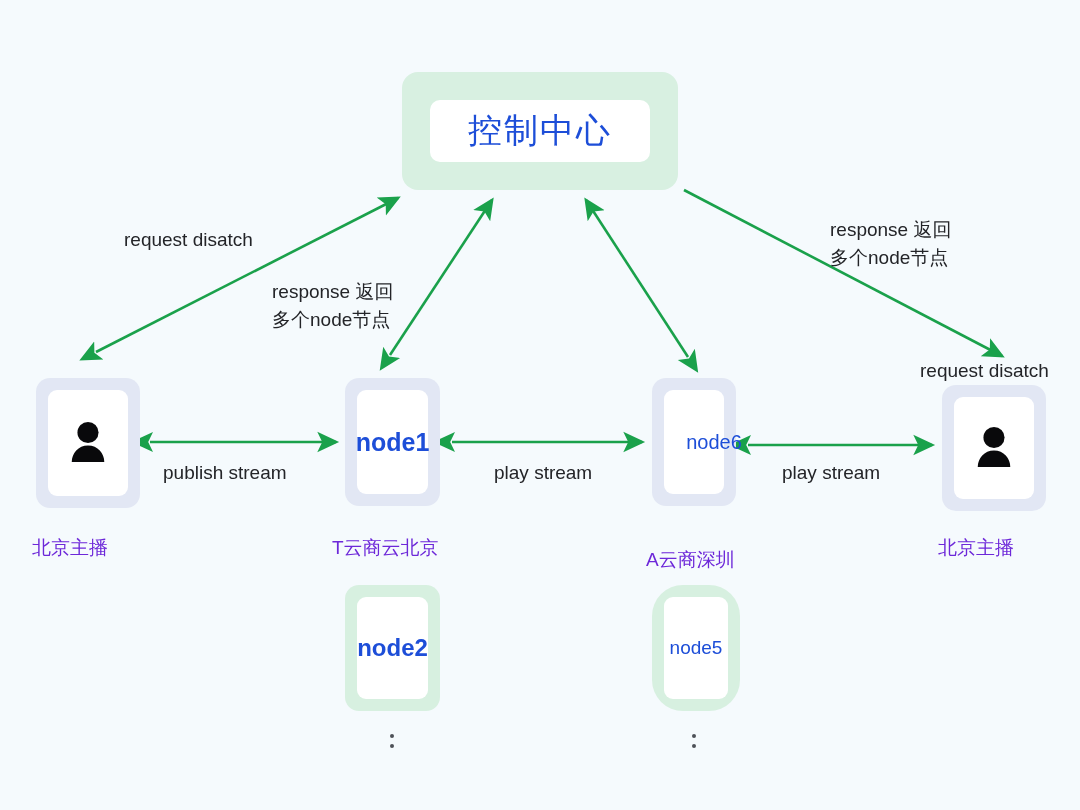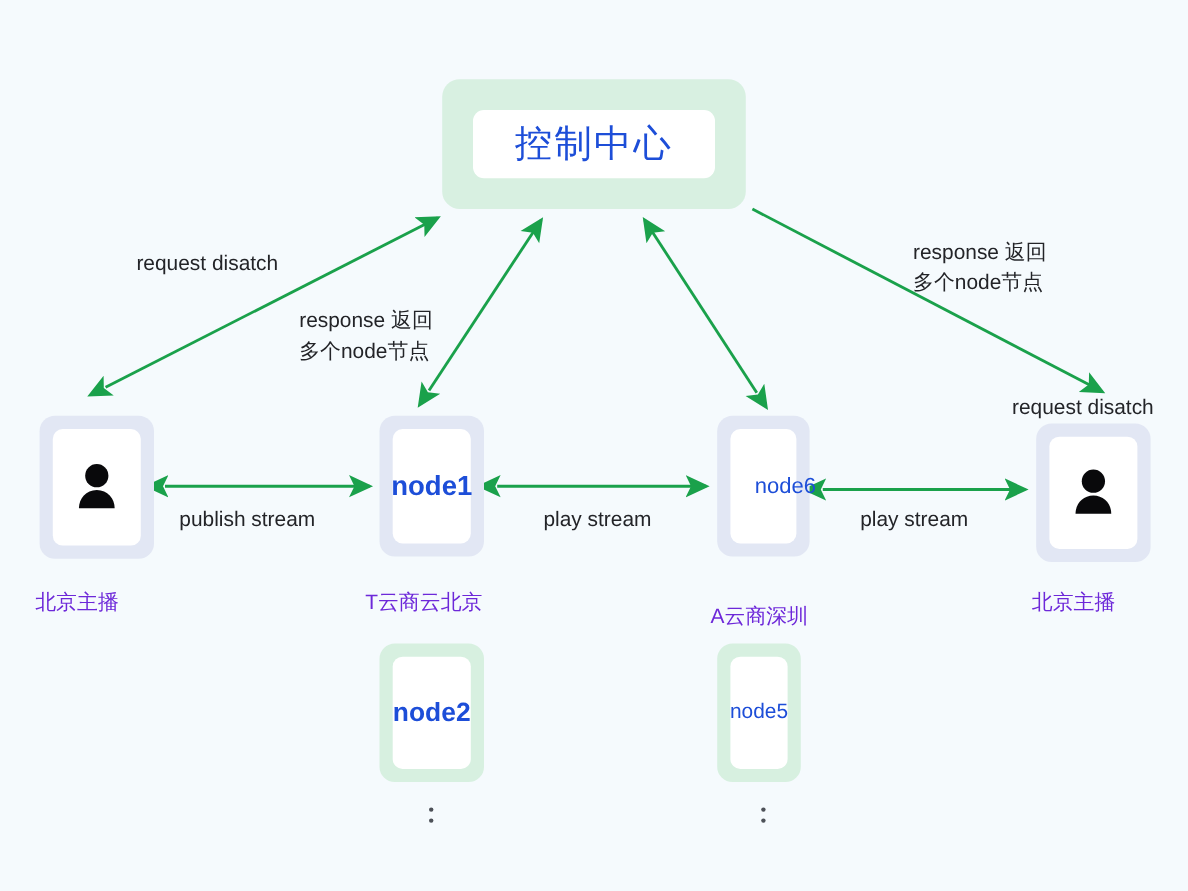--- a/index.html
+++ b/index.html
@@ -64,21 +64,21 @@
     letter-spacing: 2px;
     font-weight: 400;
   }
 
   
   #host-box    { left: 36px;  top: 378px; width: 104px; height: 130px; }
   #node1-box   { left: 345px; top: 378px; width: 95px;  height: 128px; }
   #node6-box   { left: 652px; top: 378px; width: 84px;  height: 128px; }
   #viewer-box  { left: 942px; top: 385px; width: 104px; height: 126px; }
   #node2-box   { left: 345px; top: 585px; width: 95px;  height: 126px; }
-  #node5-box   { left: 652px; top: 585px; width: 76px;  height: 126px; }
+  #node5-box   { left: 652px; top: 585px; width: 88px;  height: 126px; border-radius: 31px; }
 
   #node1-box .inner { font-size: 25px; font-weight: 700; }
   #node6-box .inner { font-size: 20px; font-weight: 400; padding-left: 40px; }
   #node2-box .inner { font-size: 24px; font-weight: 700; }
   #node5-box .inner { font-size: 19px; font-weight: 400; }
 
   .person {
     width: 52px;
     height: 52px;
     display: block;

